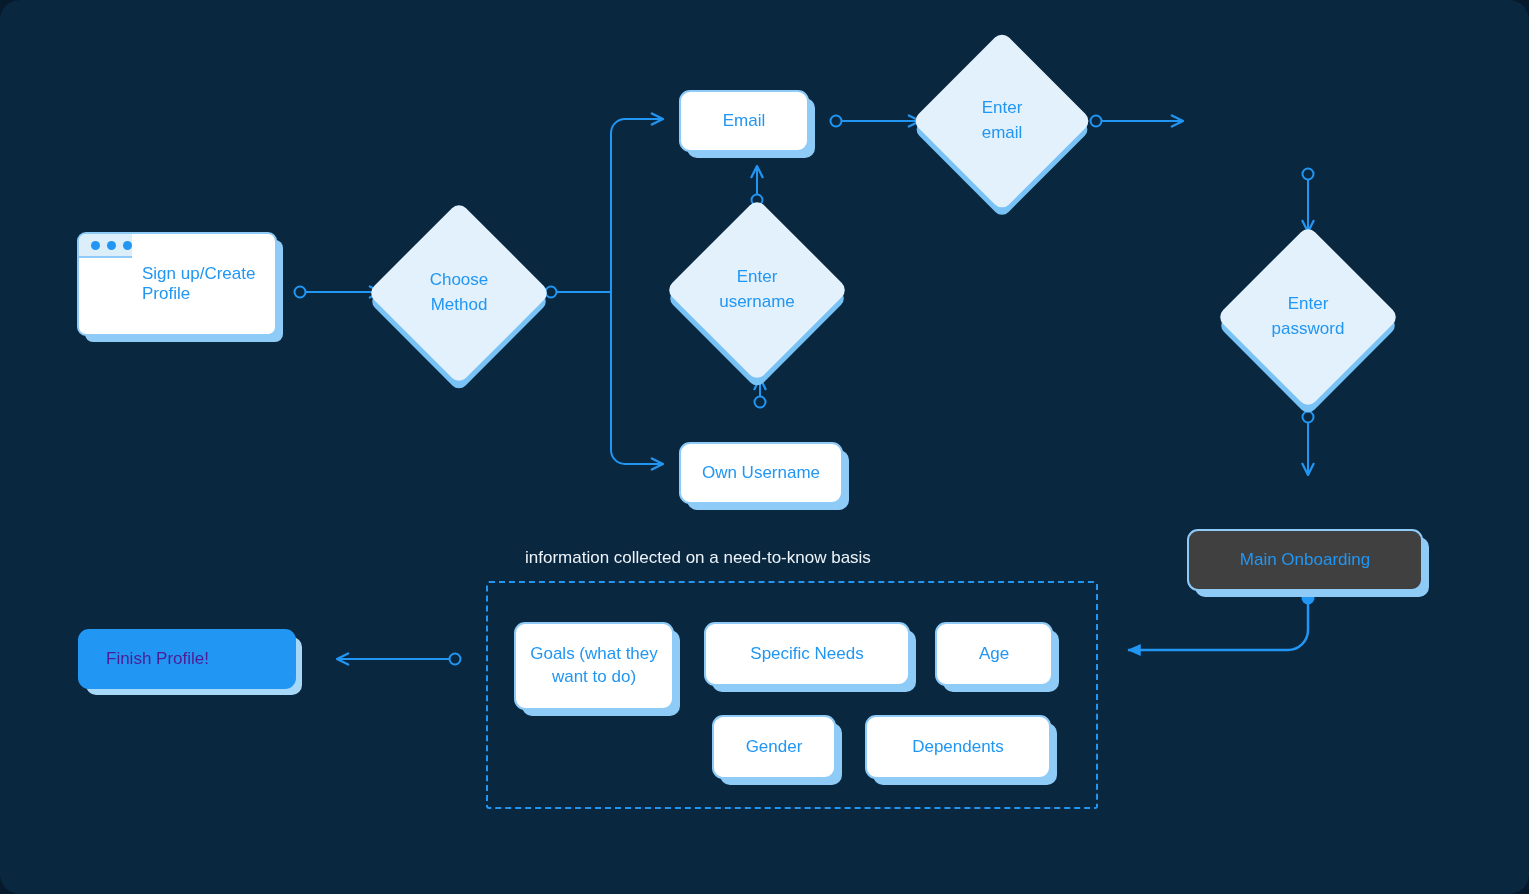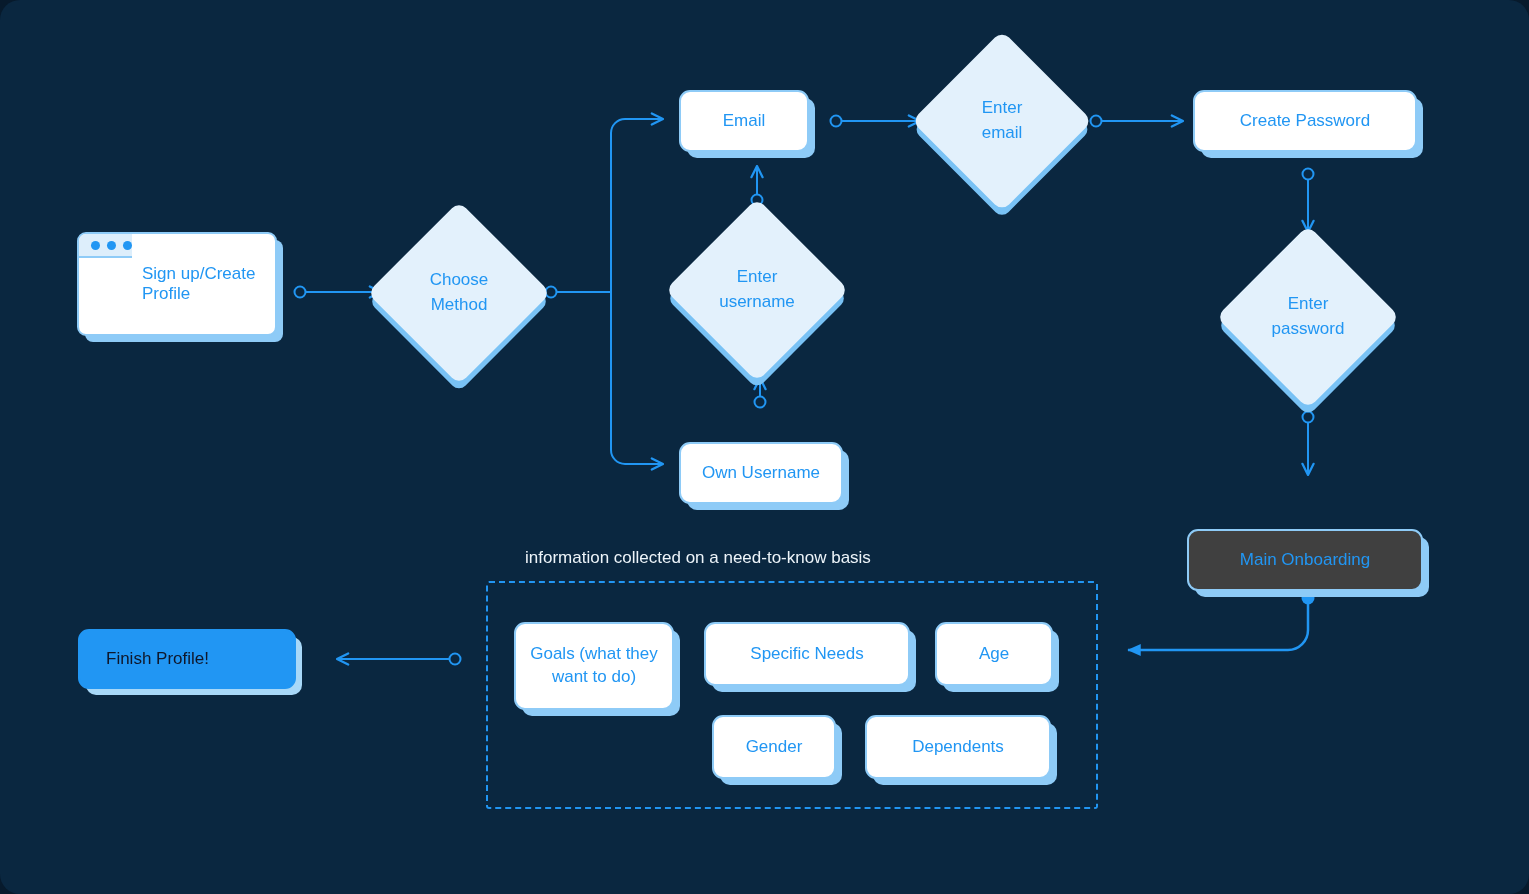--- a/index.html
+++ b/index.html
@@ -49,21 +49,21 @@
     border-radius: 11px;
     box-shadow: 7px 7px 0 -1px #8ecbf7;
   }
   .card.tinted {
     background: #404040;
     margin-top: 28px;
   }
   .card.solid {
     background: #2196f3;
     border-color: #2196f3;
-    color: #0f172a;
+    color: #4c1d95;
     box-shadow: 7px 7px 0 -1px #a8d8f8;
   }
 
   
   .window {
     position: absolute;
     box-sizing: border-box;
     background: #ffffff;
     border: 2.5px solid #8ecbf7;
     border-radius: 9px;
@@ -237,23 +237,20 @@
   <div class="diamond" style="left:938px; top:57px; width:128px; height:128px;">
     <div class="dshape"></div>
     <div class="dlabel">
       <div>
         <div>Enter</div>
         <div>email</div>
       </div>
     </div>
   </div>
 
-  <div class="node card" style="left:1193px; top:90px; width:224px; height:62px;">
-    <span>Create Password</span>
-  </div>
 
   <div class="diamond" style="left:1243px; top:252px; width:130px; height:130px;">
     <div class="dshape"></div>
     <div class="dlabel">
       <div>
         <div>Enter</div>
         <div>password</div>
       </div>
     </div>
   </div>

